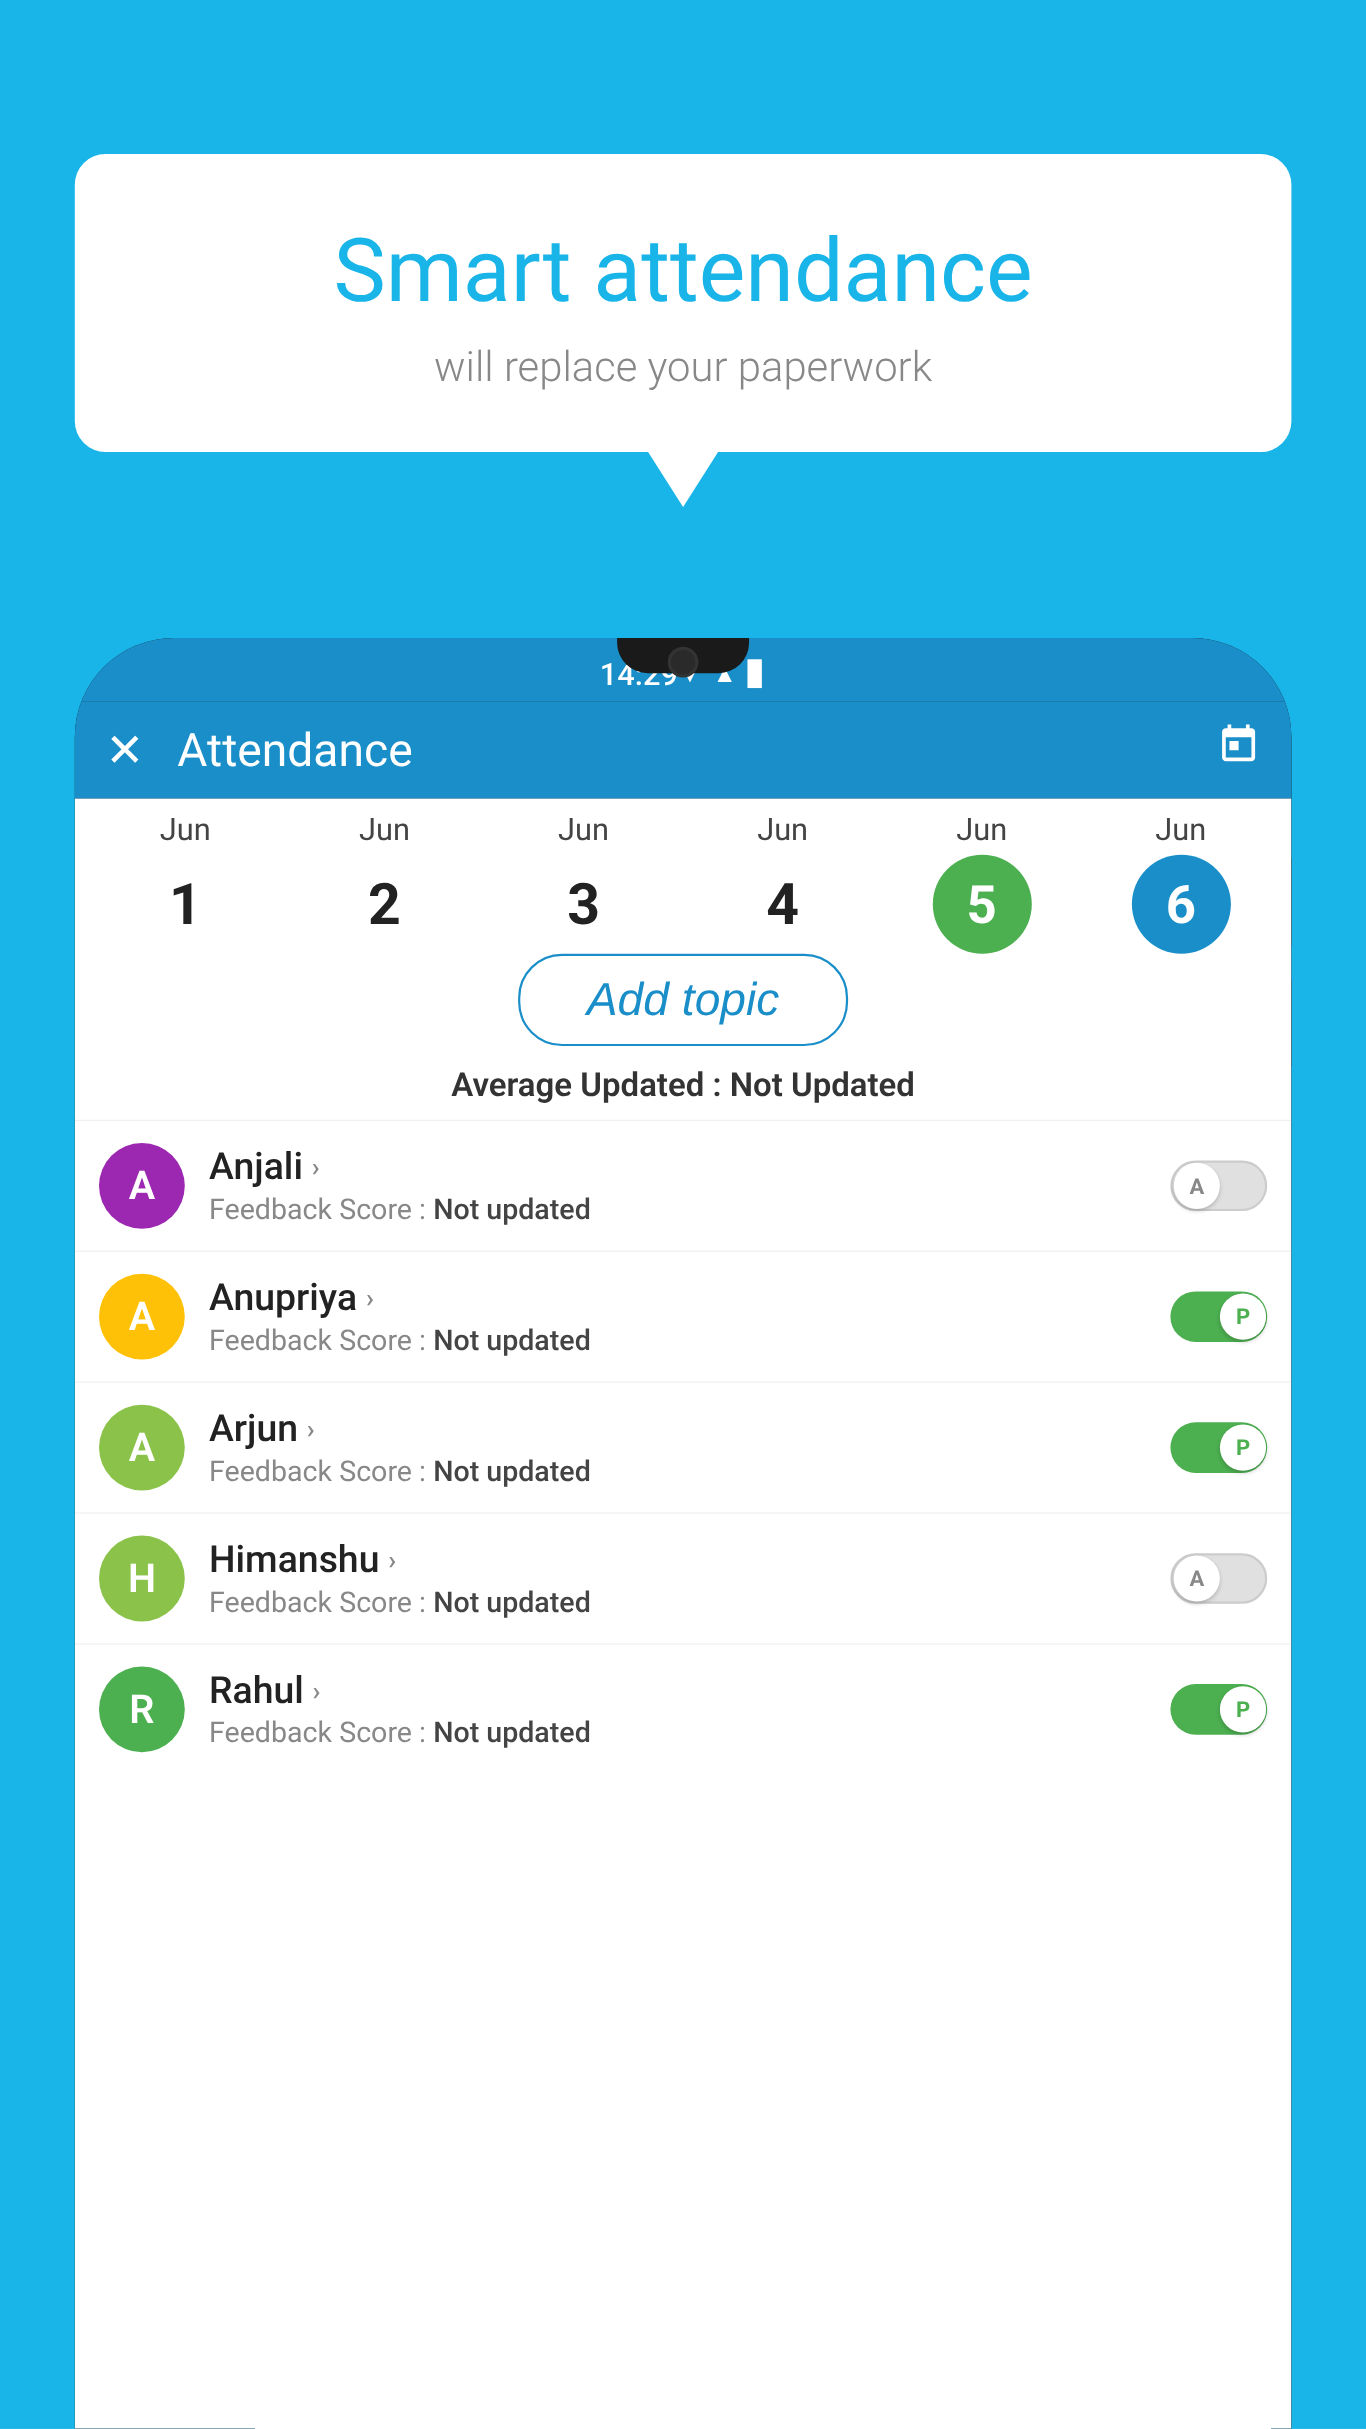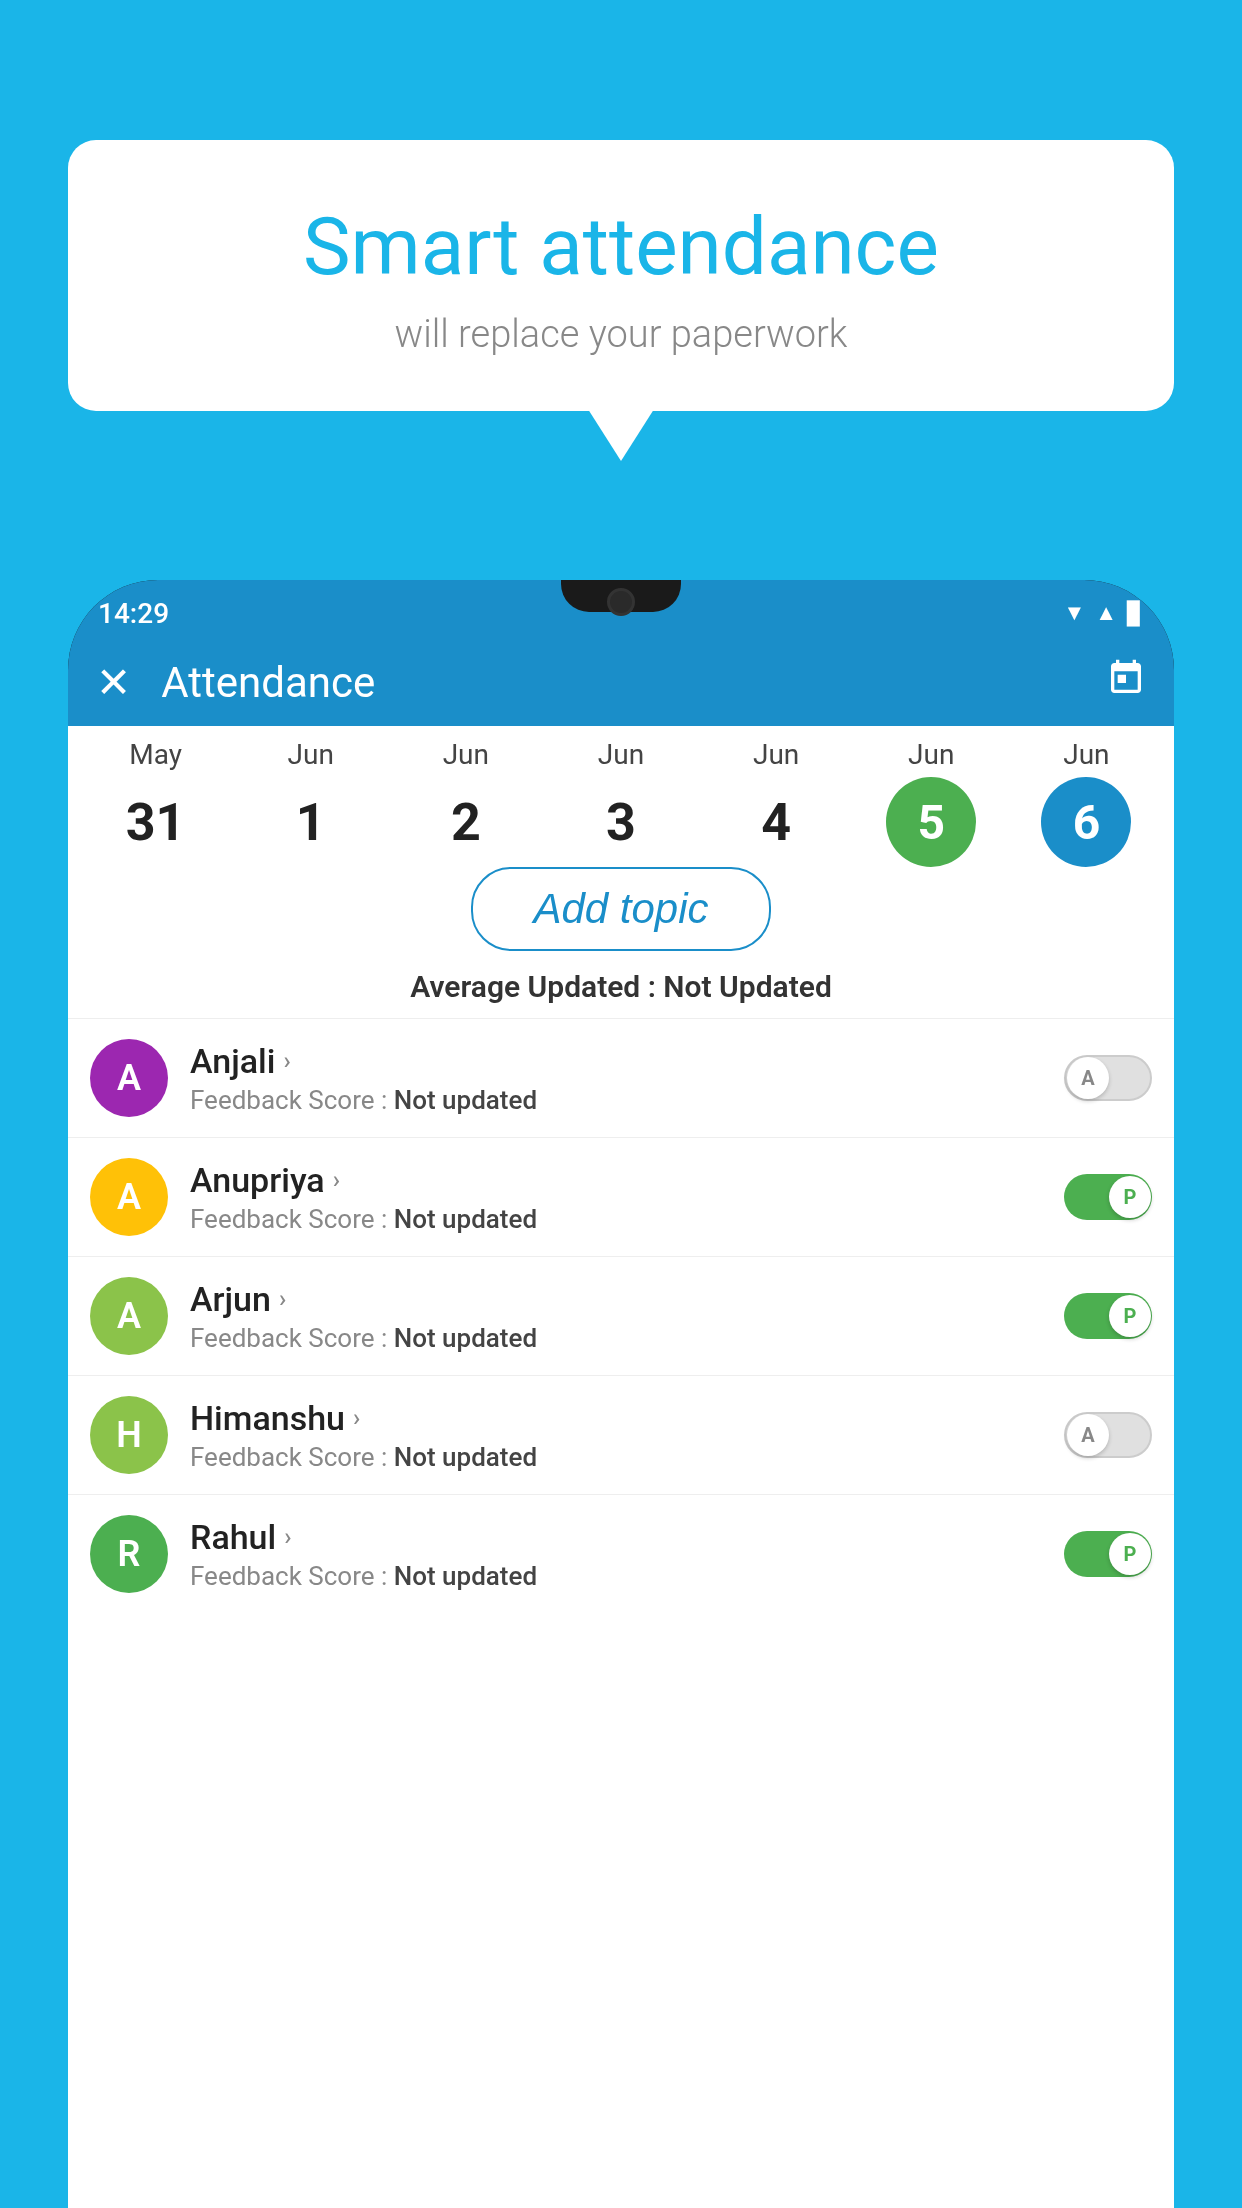--- a/index.html
+++ b/index.html
@@ -88,21 +88,21 @@
     
     .status-bar {
       position: absolute;
       top: 0;
       left: 0;
       right: 0;
       height: 58px;
       background: #1a8ec9;
       display: flex;
       align-items: center;
-      justify-content: space-between;
+      justify-content: center;
       padding: 0 30px;
       padding-top: 8px;
     }
     .status-time {
       color: white;
       font-size: 28px;
       font-weight: 500;
     }
     .status-icons {
       display: flex;
@@ -398,24 +398,20 @@
         <path d="M19 3h-1V1h-2v2H8V1H6v2H5c-1.1 0-2 .9-2 2v14c0 1.1.9 2 2 2h14c1.1 0 2-.9 2-2V5c0-1.1-.9-2-2-2zm0 16H5V8h14v11zM7 10h5v5H7z"></path>
       </svg>
     </span>
   </div>
 
   <div class="app-content">
 
 
     <div class="date-row" id="date-row">
         <div class="date-cell">
-          <div class="date-month">May</div>
-          <div class="date-number">31</div>
-        </div>
-        <div class="date-cell">
           <div class="date-month">Jun</div>
           <div class="date-number">1</div>
         </div>
         <div class="date-cell">
           <div class="date-month">Jun</div>
           <div class="date-number">2</div>
         </div>
         <div class="date-cell">
           <div class="date-month">Jun</div>
           <div class="date-number">3</div>

